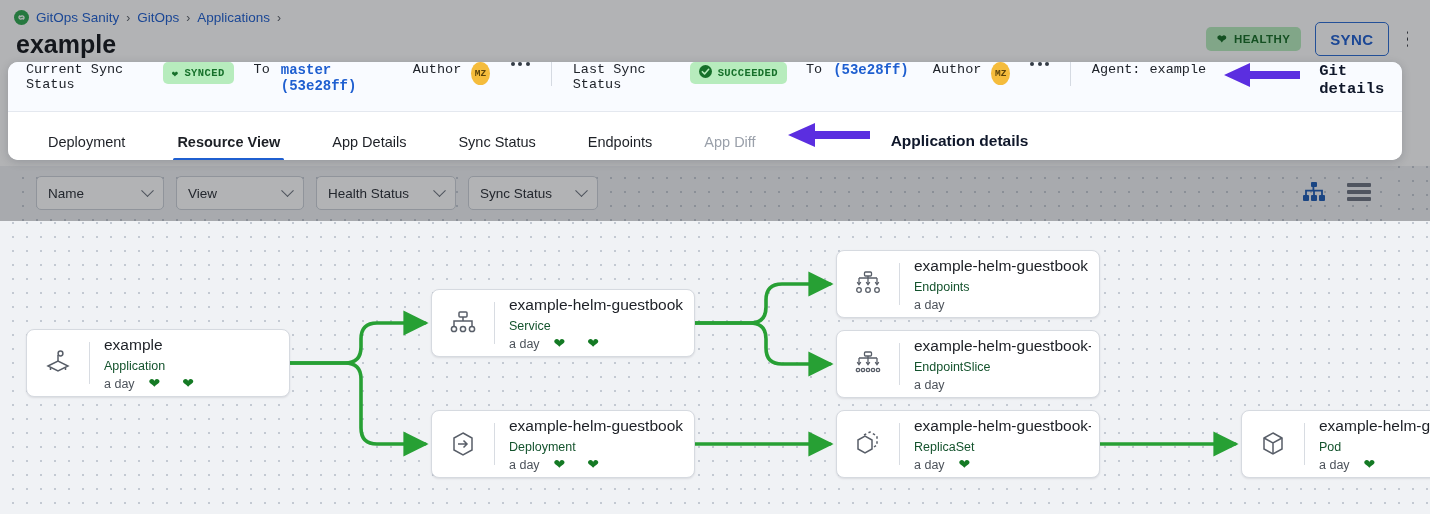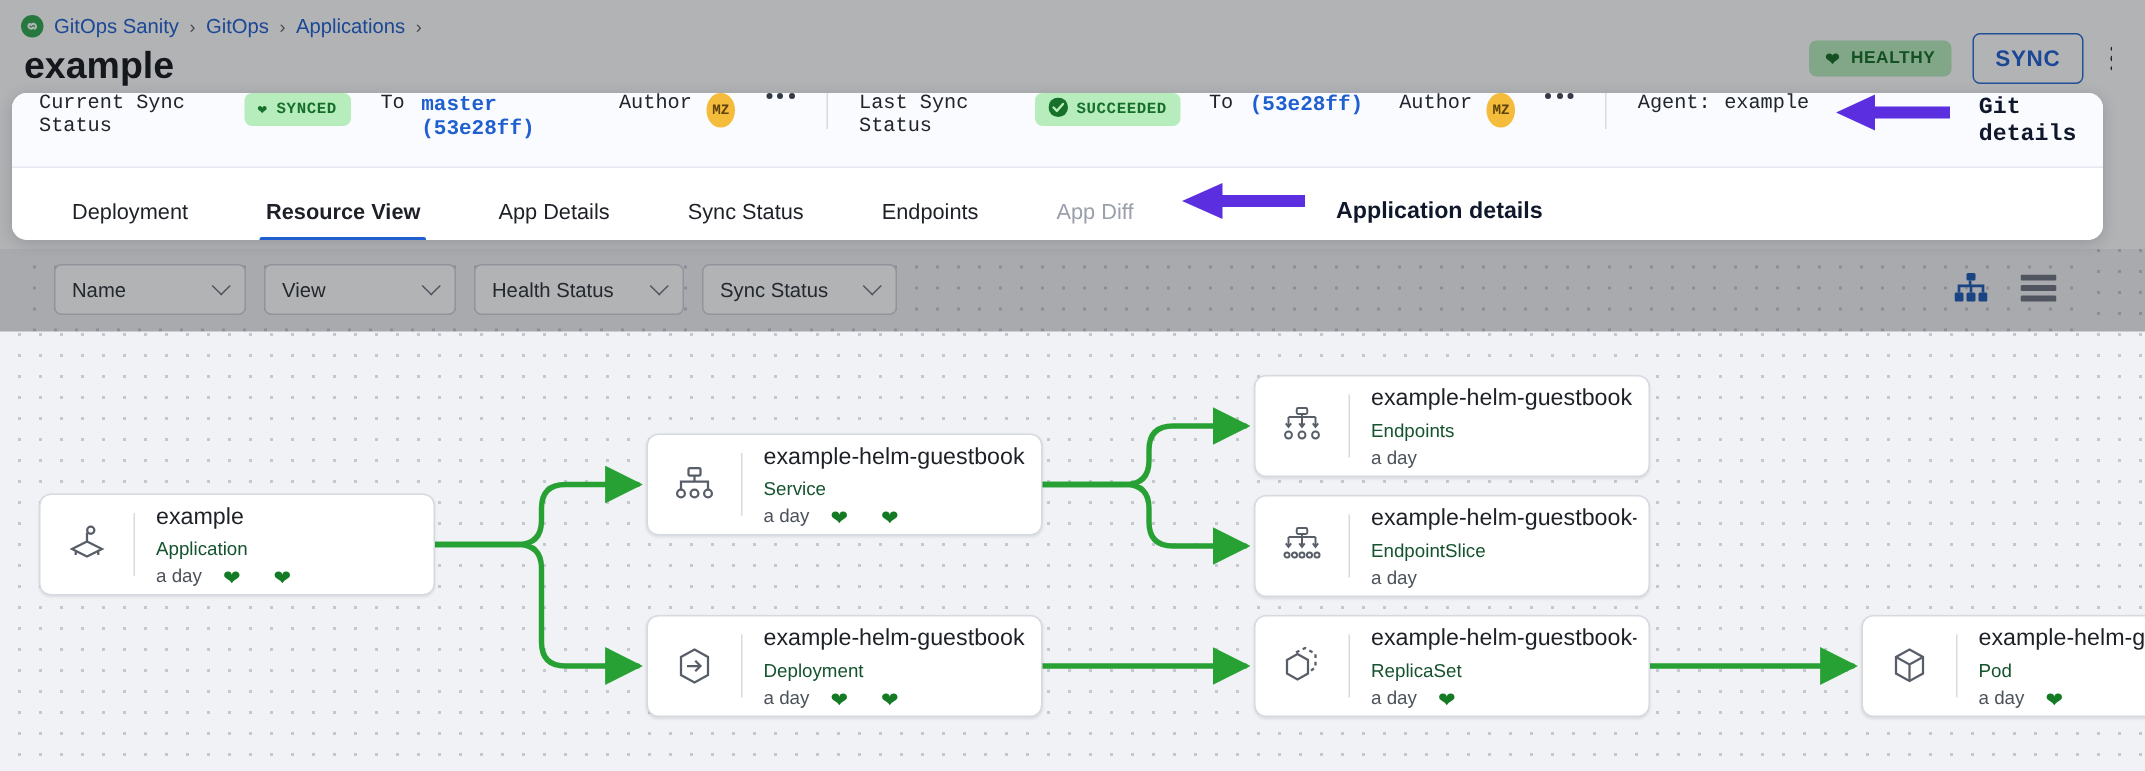--- a/index.html
+++ b/index.html
@@ -46,21 +46,21 @@
     display:flex; align-items:center;
   }
   .node .nicon {
     width:62px; height:100%; display:flex; align-items:center; justify-content:center;
     color:#585e68; flex:0 0 62px;
   }
   .node .divider { width:1px; align-self:stretch; margin:12px 0; background:#d8dce2; }
   .node .nbody { padding:0 8px 0 14px; overflow:hidden; flex:1; }
   .node .ntitle { font-size:15.5px; color:#1d2026; white-space:nowrap; overflow:hidden; line-height:20px; margin-bottom:3px; }
   .node .nkind { font-size:12.5px; color:#14532d; line-height:16px; margin-bottom:2px; }
-  .node .nmeta { display:flex; align-items:flex-end; gap:0px; font-size:12.5px; color:#4c525a; line-height:16px; }
+  .node .nmeta { display:flex; align-items:flex-start; gap:0px; font-size:12.5px; color:#4c525a; line-height:16px; }
   .node .nmeta .age { margin-right:14px; }
   .heart { color:#147a24; font-size:14px; line-height:14px; margin-right:22px; }
 
   
   .edges { position:absolute; left:0; top:166px; width:1430px; height:348px; pointer-events:none; }
 
   
   .scrim { position:absolute; left:0; top:0; width:1430px; height:221px; background:rgba(20,24,31,.33); }
 
   

